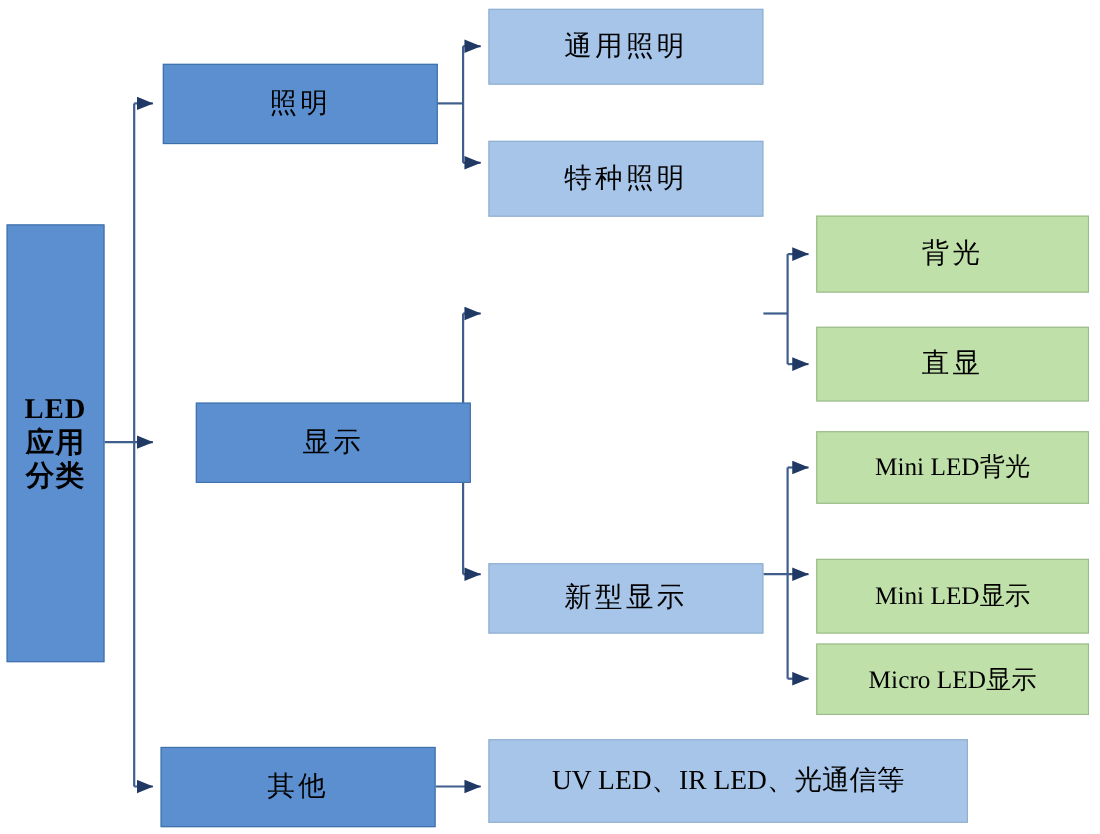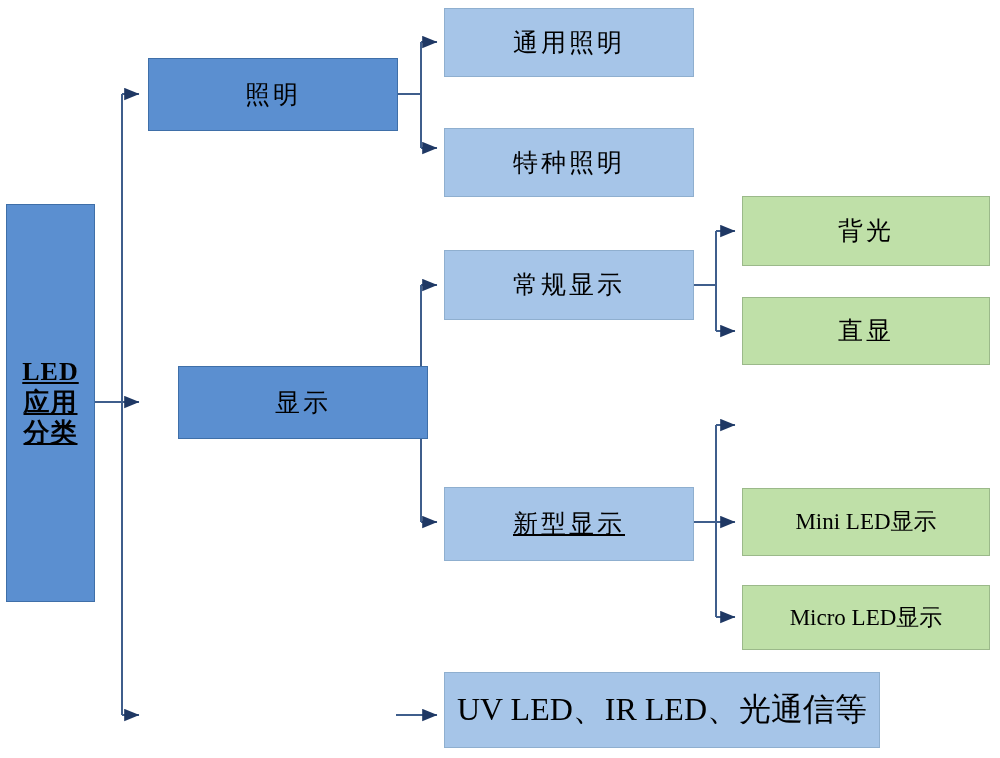--- a/index.html
+++ b/index.html
@@ -36,21 +36,20 @@
     color: #000000;
     line-height: 1.18;
     z-index: 2;
     white-space: pre-line;
   }
   .lvl-root {
     background: #5B8FD0;
     border: 1px solid #3F6FA8;
     font-weight: bold;
     letter-spacing: 1px;
-    text-decoration: underline;
   }
   .lvl-2 {
     background: #5B8FD0;
     border: 1px solid #3F6FA8;
   }
   .lvl-3 {
     background: #A6C5E8;
     border: 1px solid #8FAFCF;
   }
   .lvl-4 {
@@ -58,21 +57,21 @@
     border: 1px solid #9BB98A;
   }
   .t-root {
     font-size: 26px;
     font-weight: bold;
   }
   .t-big {
     font-size: 25px;
   }
   .t-mid {
-    font-size: 32px;
+    font-size: 25px;
   }
   .t-sm {
     font-size: 23px;
   }
   .sp-wide {
     letter-spacing: 3px;
   }
 </style>
 </head>
 <body>
@@ -120,33 +119,34 @@
   </svg>
 
   <div class="node lvl-root t-root" style="left:6px; top:204px; width:89px; height:398px;">LED
 应用
 分类</div>
 
   <div class="node lvl-2 t-big sp-wide" style="left:148px; top:58px; width:250px; height:73px;">照明</div>
 
   <div class="node lvl-2 t-big sp-wide" style="left:146px; top:366px; width:250px; height:73px;margin-left:32px;">显示</div>
 
+  <div class="node lvl-2 t-big sp-wide" style="left:146px; top:679px; width:250px; height:73px;">其他</div>
 
   <div class="node lvl-3 t-big sp-wide" style="left:444px; top:8px; width:250px; height:69px;">通用照明</div>
 
   <div class="node lvl-3 t-big sp-wide" style="left:444px; top:128px; width:250px; height:69px;">特种照明</div>
 
-  <div class="node lvl-3 t-big sp-wide" style="left:444px; top:250px; width:250px; height:70px;">常规显示</div>
 
-  <div class="node lvl-3 t-big sp-wide" style="left:444px; top:487px; width:250px; height:74px;text-decoration:underline;">新型显示</div>
+  <div class="node lvl-3 t-big sp-wide" style="left:444px; top:512px; width:250px; height:64px;">新型显示</div>
 
   <div class="node lvl-3 t-mid" style="left:444px; top:672px; width:436px; height:76px;">UV LED、IR LED、光通信等</div>
 
   <div class="node lvl-4 t-big sp-wide" style="left:742px; top:297px; width:248px; height:68px;">直显</div>
 
   <div class="node lvl-4 t-big sp-wide" style="left:742px; top:196px; width:248px; height:70px;">背光</div>
 
+  <div class="node lvl-4 t-sm" style="left:742px; top:392px; width:248px; height:66px;">Mini LED背光</div>
 
-  <div class="node lvl-4 t-sm" style="left:742px; top:488px; width:248px; height:68px;">Mini LED显示</div>
+  <div class="node lvl-4 t-sm" style="left:742px; top:508px; width:248px; height:68px;">Mini LED显示</div>
 
   <div class="node lvl-4 t-sm" style="left:742px; top:585px; width:248px; height:65px;">Micro LED显示</div>
 
 </div>
 
 </body></html>

